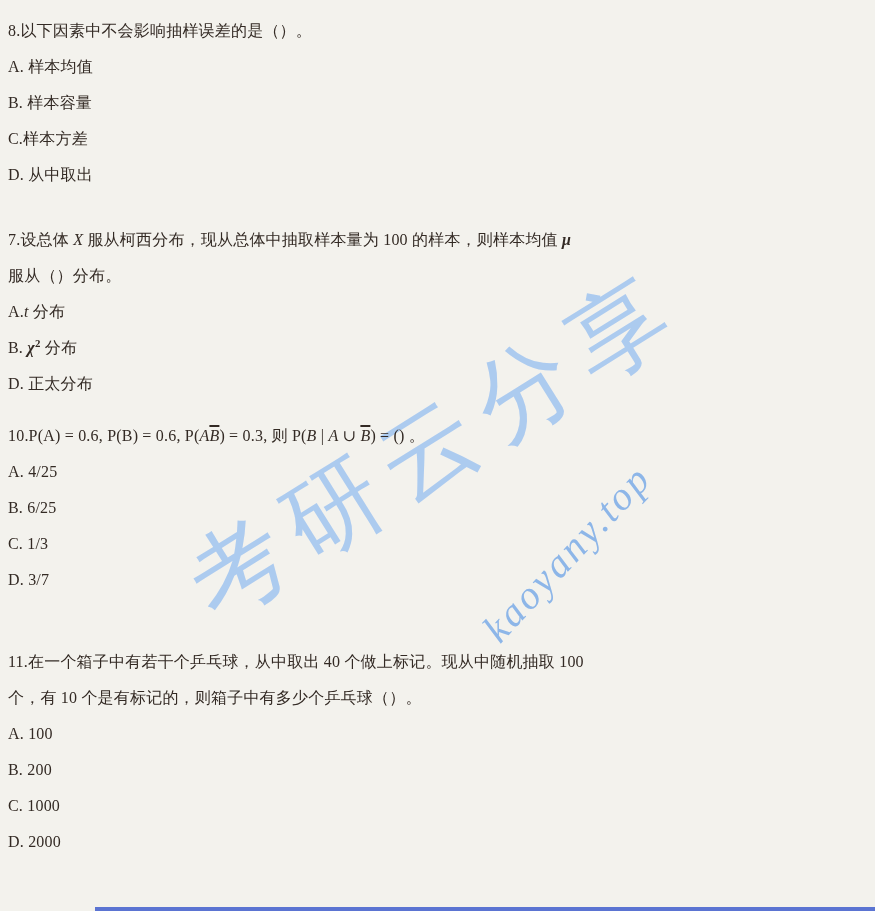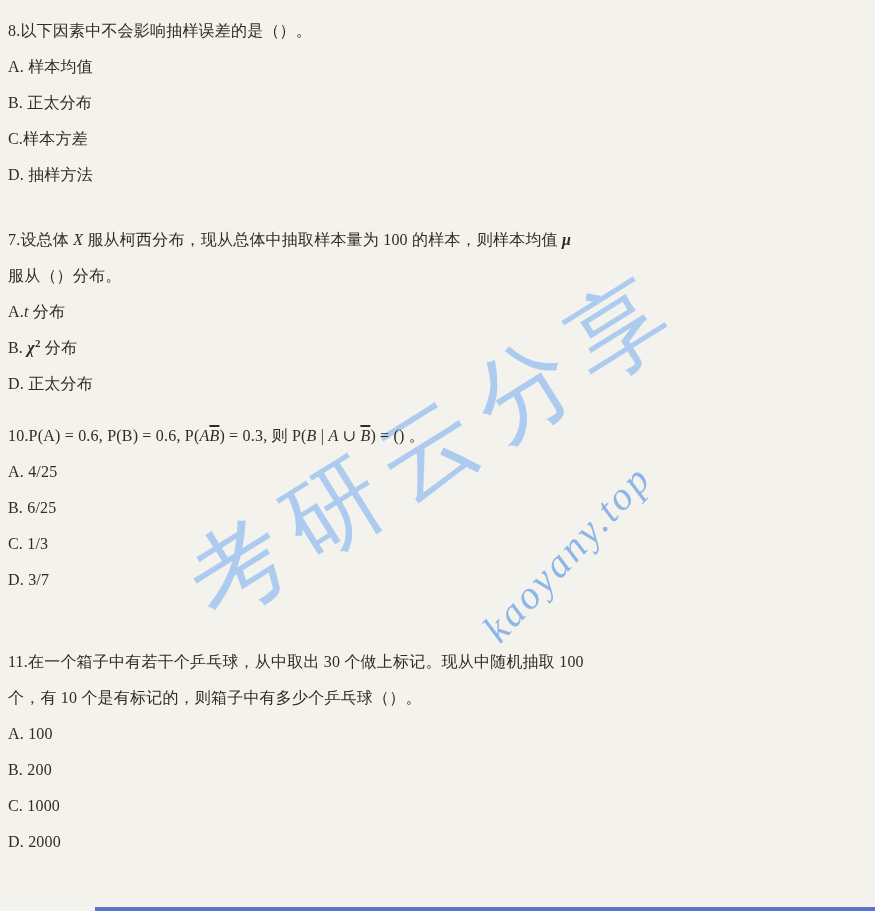--- a/index.html
+++ b/index.html
@@ -64,43 +64,43 @@
   }
 </style>
 </head>
 <body style="background: rgb(243, 242, 237); color: rgb(51, 42, 36);">
 
 <div class="doc">
 
   <div class="q-block">
     <div class="line"><span>8.以下因素中不会影响抽样误差的是（）。</span></div>
     <div class="line"><span>A. 样本均值</span></div>
-    <div class="line"><span>B. 正太分布</span></div>
+    <div class="line"><span>B. 样本容量</span></div>
     <div class="line"><span>C.样本方差</span></div>
-    <div class="line"><span>D. 抽样方法</span></div>
+    <div class="line"><span>D. 从中取出</span></div>
   </div>
 
   <div class="q-block gap-a">
     <div class="line"><span>7.设总体 </span><span class="sg-i">X</span><span> 服从柯西分布，现从总体中抽取样本量为 100 的样本，则样本均值 </span><span class="sg-bi">μ</span></div>
     <div class="line"><span>服从（）分布。</span></div>
     <div class="line"><span class="sg-r">A.</span><span class="sg-i">t</span><span> 分布</span></div>
     <div class="line"><span class="sg-r">B. </span><span class="sg-bi">χ</span><span class="sg-sup">2</span><span> 分布</span></div>
     <div class="line"><span>D. 正太分布</span></div>
   </div>
 
   <div class="q-block gap-b">
     <div class="line"><span class="sg-r">10.P(A) = 0.6, P(B) = 0.6, P(</span><span class="sg-i">A</span><span class="sg-io">B</span><span class="sg-r">) = 0.3, </span><span>则 </span><span class="sg-r">P(</span><span class="sg-i">B</span><span class="sg-r"> | </span><span class="sg-i">A</span><span class="sg-r"> ∪ </span><span class="sg-io">B</span><span class="sg-r">) = () </span><span>。</span></div>
     <div class="line"><span class="sg-r">A. 4/25</span></div>
     <div class="line"><span class="sg-r">B. 6/25</span></div>
     <div class="line"><span class="sg-r">C. 1/3</span></div>
     <div class="line"><span class="sg-r">D. 3/7</span></div>
   </div>
 
   <div class="q-block gap-c">
-    <div class="line"><span>11.在一个箱子中有若干个乒乓球，从中取出 30 个做上标记。现从中随机抽取 100</span></div>
+    <div class="line"><span>11.在一个箱子中有若干个乒乓球，从中取出 40 个做上标记。现从中随机抽取 100</span></div>
     <div class="line"><span>个，有 10 个是有标记的，则箱子中有多少个乒乓球（）。</span></div>
     <div class="line"><span class="sg-r">A. 100</span></div>
     <div class="line"><span class="sg-r">B. 200</span></div>
     <div class="line"><span class="sg-r">C. 1000</span></div>
     <div class="line"><span class="sg-r">D. 2000</span></div>
   </div>
 
 </div>
 
 <div class="wm-cn" style="color: rgb(167, 200, 240);">考研云分享</div>

